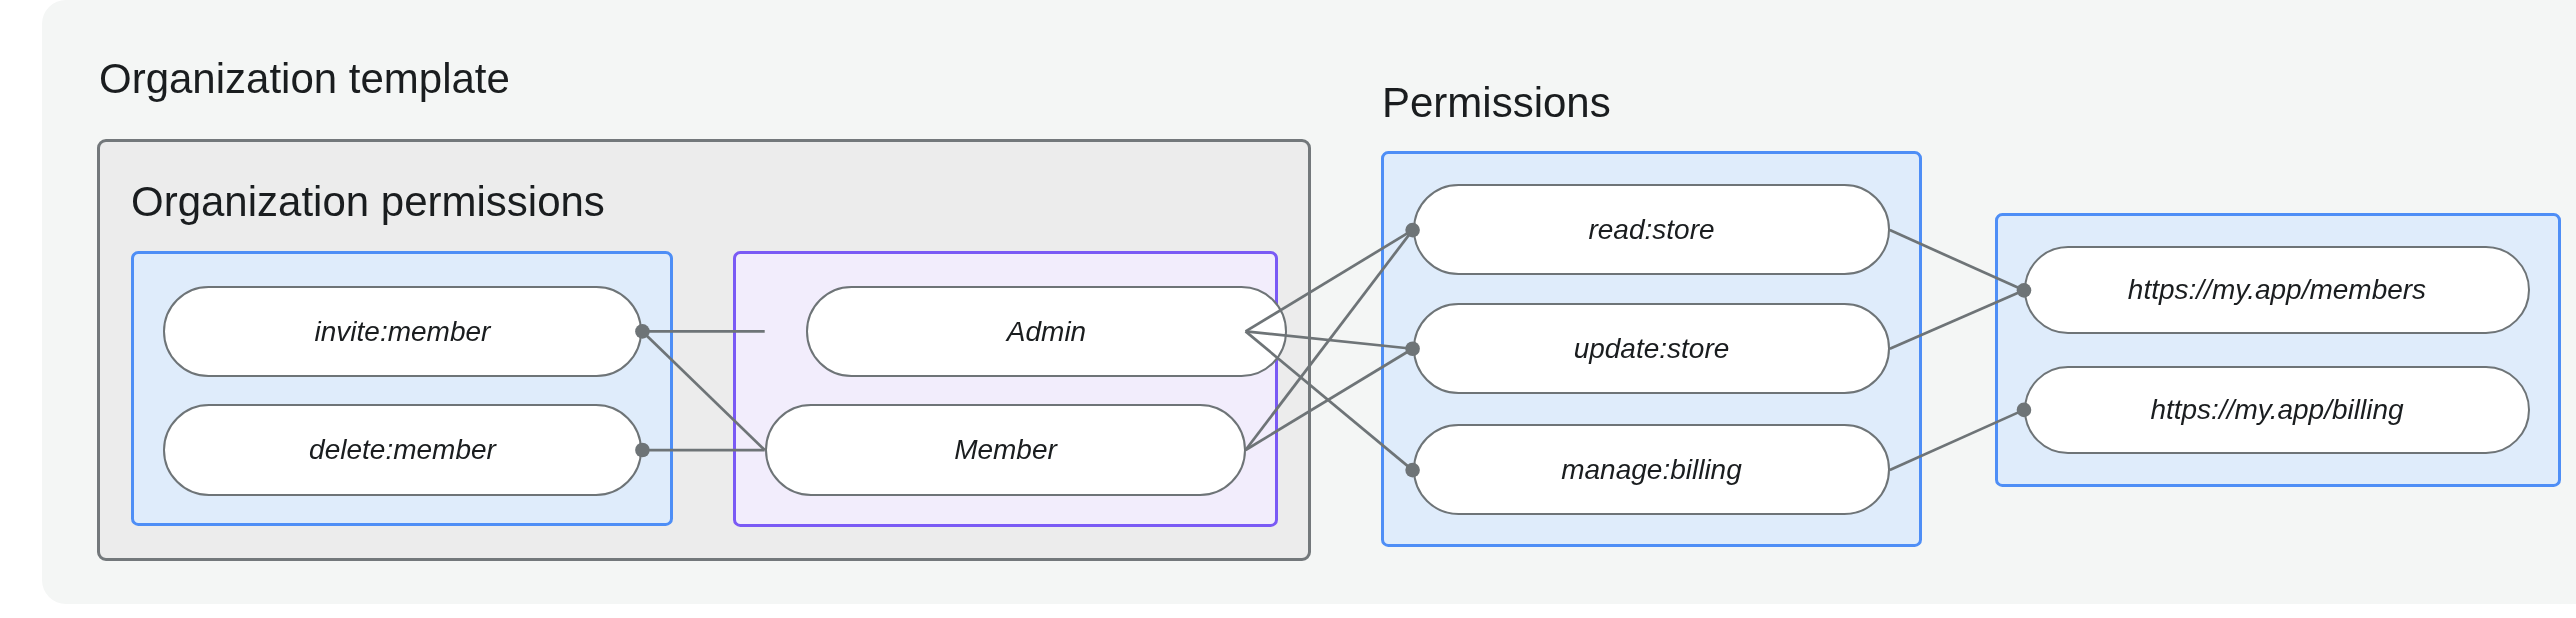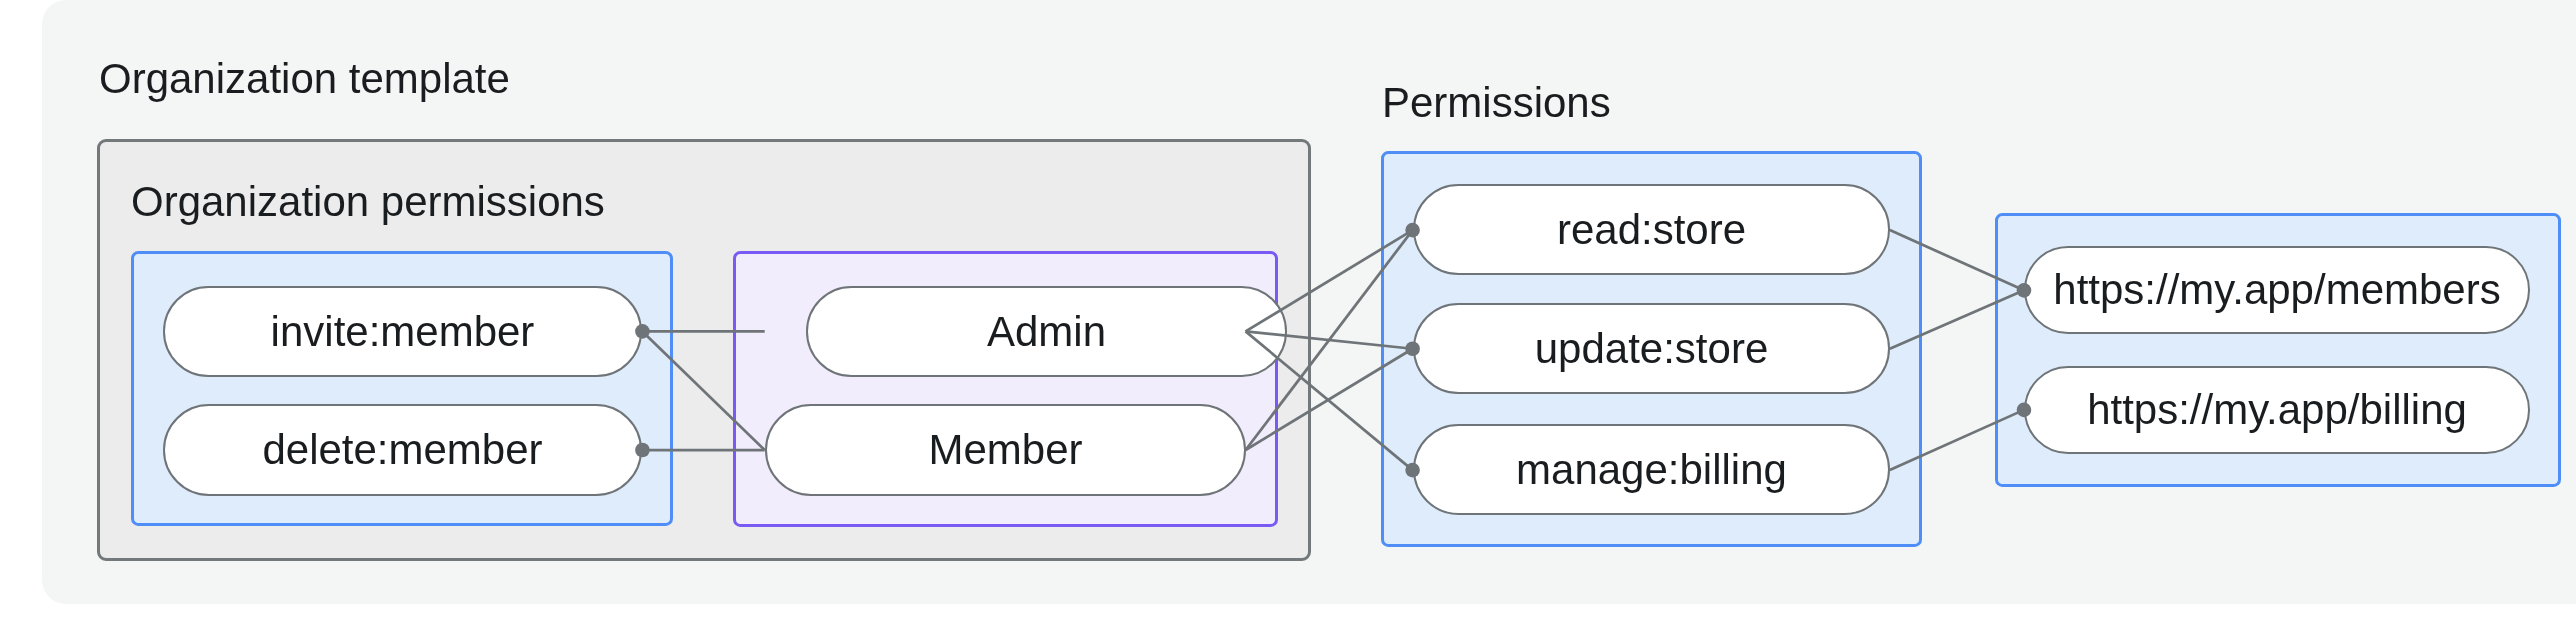--- a/index.html
+++ b/index.html
@@ -41,24 +41,25 @@
     border-radius:7.3px;
   }
   .pill{
     position:absolute;
     background:#ffffff;
     border:2.7px solid #6e7477;
     border-radius:55px;
     display:flex;
     align-items:center;
     justify-content:center;
-    font-size:42px;
+    font-size:28px;
     white-space:nowrap;
     box-sizing:border-box;
     color:#1a1d1f;
+    font-style:italic;
   }
   .edges{
     position:absolute;left:0;top:0;width:2576px;height:619px;
     pointer-events:none;
   }
 </style>
 </head>
 <body>
 
 <div class="canvas">

